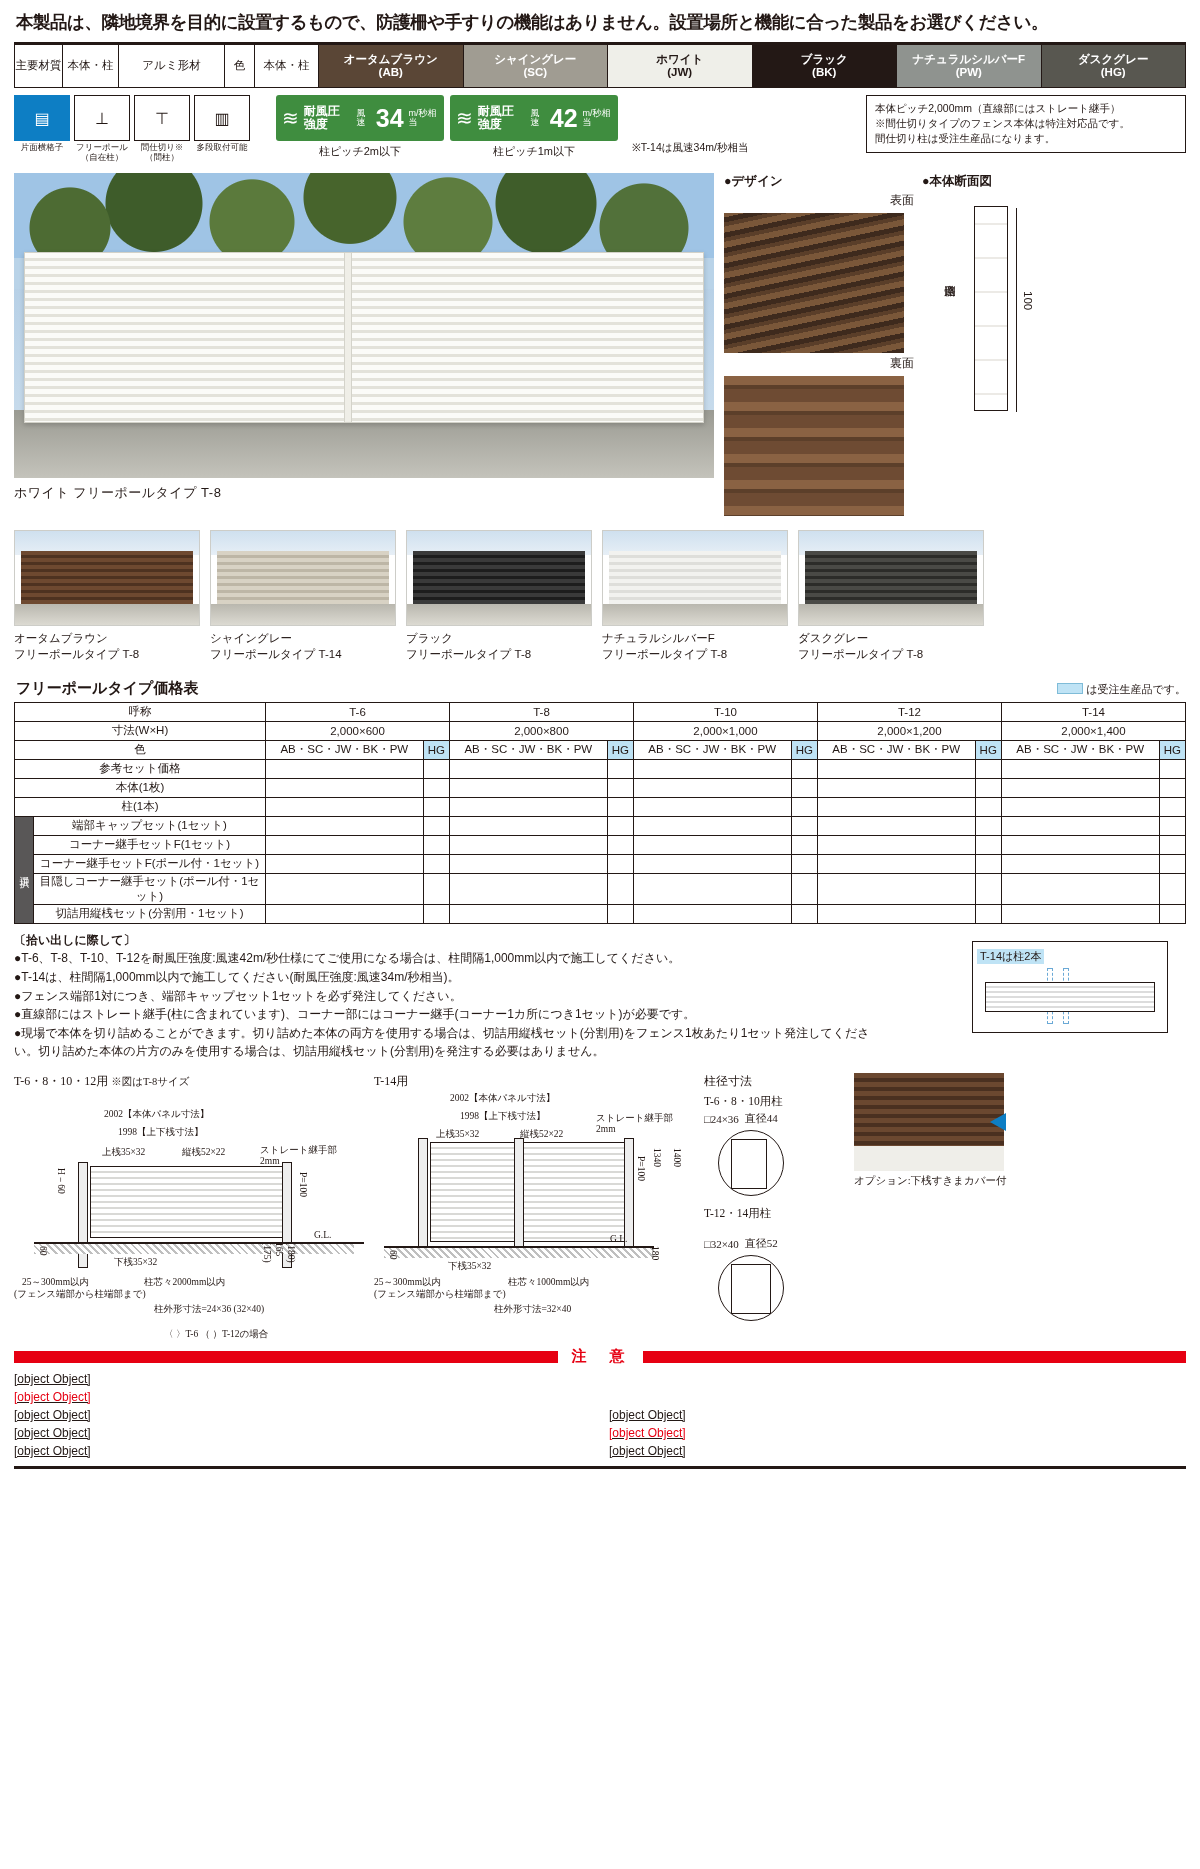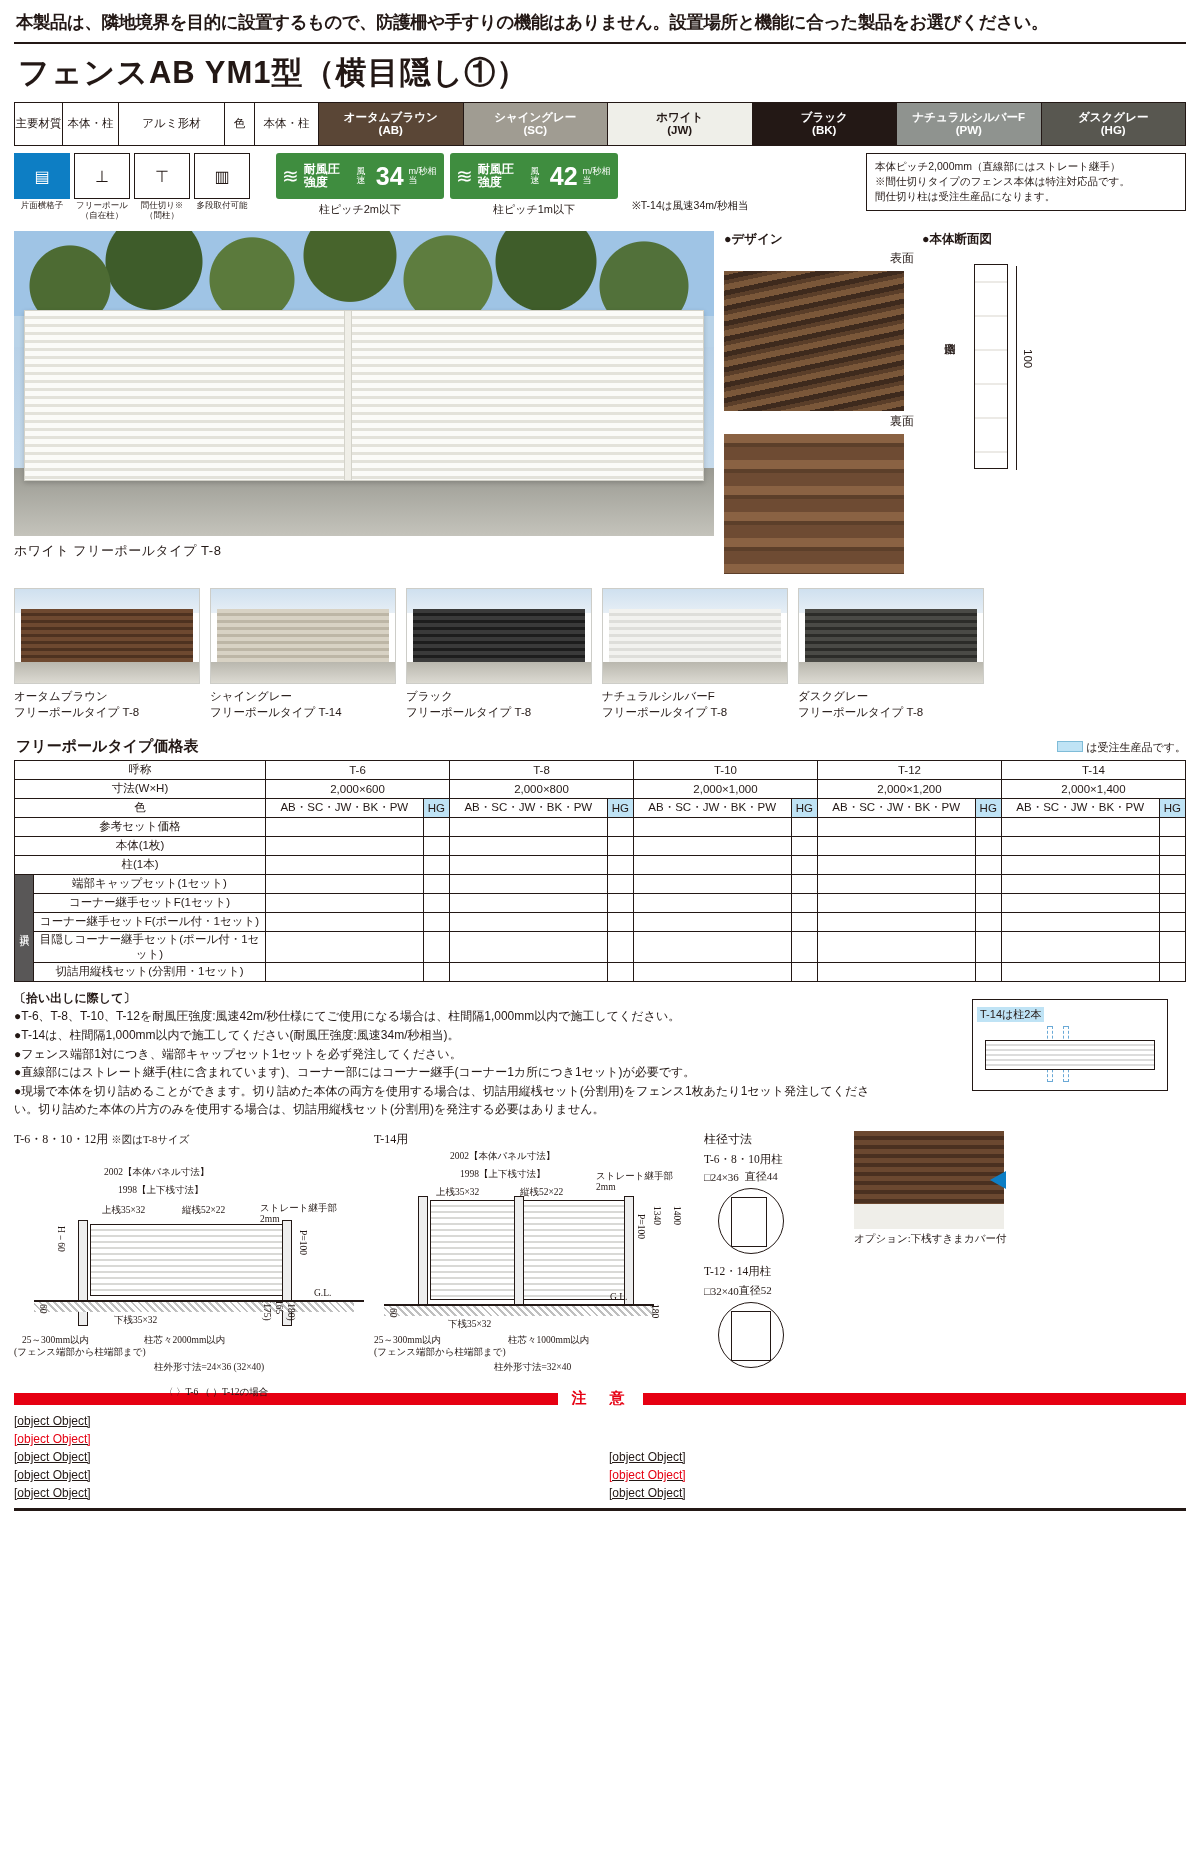--- a/index.html
+++ b/index.html
@@ -202,37 +202,36 @@
   .sq { position: absolute; border: 1px solid #231815; }
 
   
   .optbox { width: 160px; }
   .optimg { width: 150px; height: 98px; background: repeating-linear-gradient(#6b4830 0 5px, #4a3020 5px 9px); position: relative; }
   .optimg .gap { position: absolute; left: 0; right: 0; bottom: 0; height: 26%; background: #efeee9; }
   .optcap { font-size: 10.5px; margin-top: 3px; }
   .bluearrow { position: absolute; right: -2px; top: 40px; width: 0; height: 0; border-top: 9px solid transparent; border-bottom: 9px solid transparent; border-right: 16px solid #0d7ec4; }
 
   
-  .caution-head { display: flex; align-items: center; }
+  .caution-head { display: flex; align-items: center; margin-top: 16px; }
   .caution-head .bar { flex: 1; height: 12px; background: #e60012; }
   .caution-head .word { font-size: 15px; font-weight: bold; color: #e60012; padding: 0 14px; letter-spacing: 4px; }
   .caution-body { font-size: 12px; line-height: 1.5; margin-top: 4px; text-decoration: underline; }
   .caution-body .two { display: flex; gap: 18px; }
   .caution-body .two > div { flex: 1; }
   .bottomline { height: 3px; background: #231815; margin-top: 6px; }
 </style>
 </head>
 <body>
 
 <div class="page">
 
   <div class="top-notice">本製品は、隣地境界を目的に設置するもので、防護柵や手すりの機能はありません。設置場所と機能に合った製品をお選びください。</div>
   <div class="rule"></div>
 
-  <div class="title">フェンスAB YM1型（横目隠し①）</div>
 
   <div class="specbar">
     <div class="cell hdr c-mat">主要材質</div>
     <div class="cell hdr c-body">本体・柱</div>
     <div class="cell hdr c-alum">アルミ形材</div>
     <div class="cell hdr c-color">色</div>
     <div class="cell hdr c-body2">本体・柱</div>
     <div class="cell colorcell" style="background:#5a4636">
       <div><span>オータムブラウン</span><small>(AB)</small></div>
     </div>
@@ -596,21 +595,21 @@
         <div class="dim-sub">柱径寸法</div>
         <div style="font-size:11.5px;margin-top:4px">T-6・8・10用柱</div>
         <div style="display:flex;align-items:center;gap:6px;margin-top:2px">
           <div style="font-size:11px"><span>□24×36</span></div>
           <div style="font-size:11px"><span>直径44</span></div>
         </div>
         <div class="circle" style="margin:4px 0 0 14px">
           <div class="sq" style="left:12px;top:8px;width:36px;height:50px"></div>
         </div>
         <div style="font-size:11.5px;margin-top:10px">T-12・14用柱</div>
-        <div style="display:flex;align-items:center;margin-top:4px">
+        <div style="display:flex;align-items:center;gap:6px;margin-top:15px">
           <div style="font-size:11px"><span>□32×40</span></div>
           <div style="font-size:11px"><span>直径52</span></div>
         </div>
         <div class="circle" style="margin:4px 0 0 14px">
           <div class="sq" style="left:12px;top:8px;width:40px;height:50px"></div>
         </div>
       </div>
 
       <div class="dimcol optbox" style="position:relative">
         <div class="optimg">

